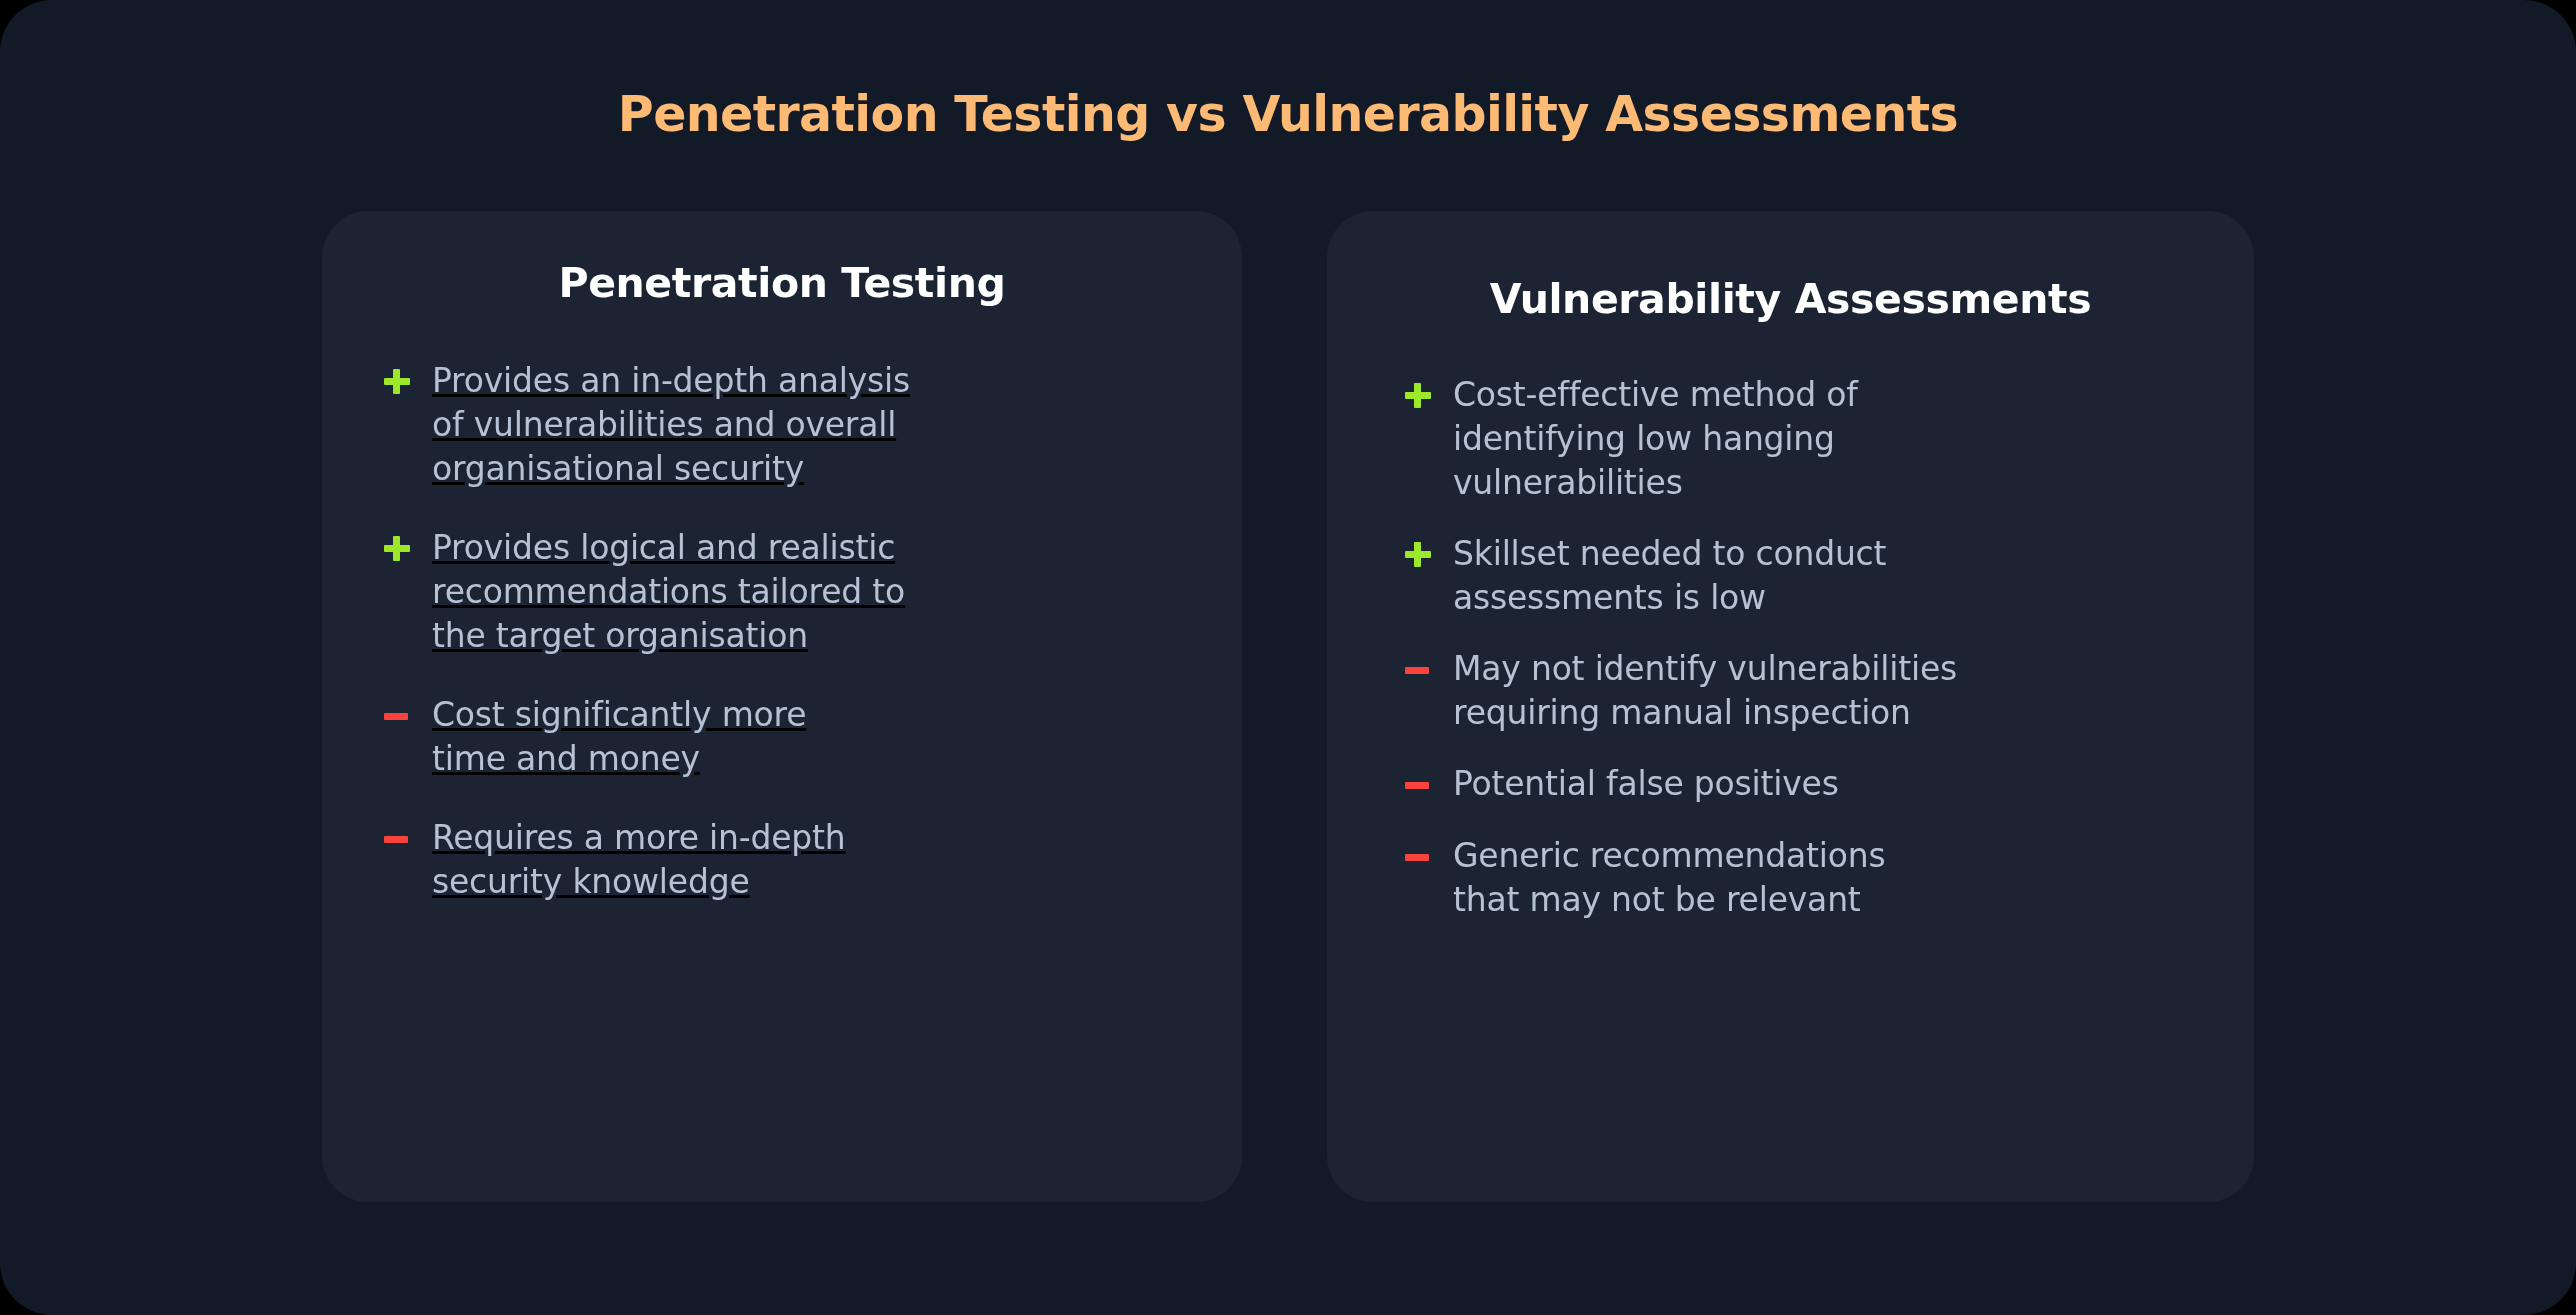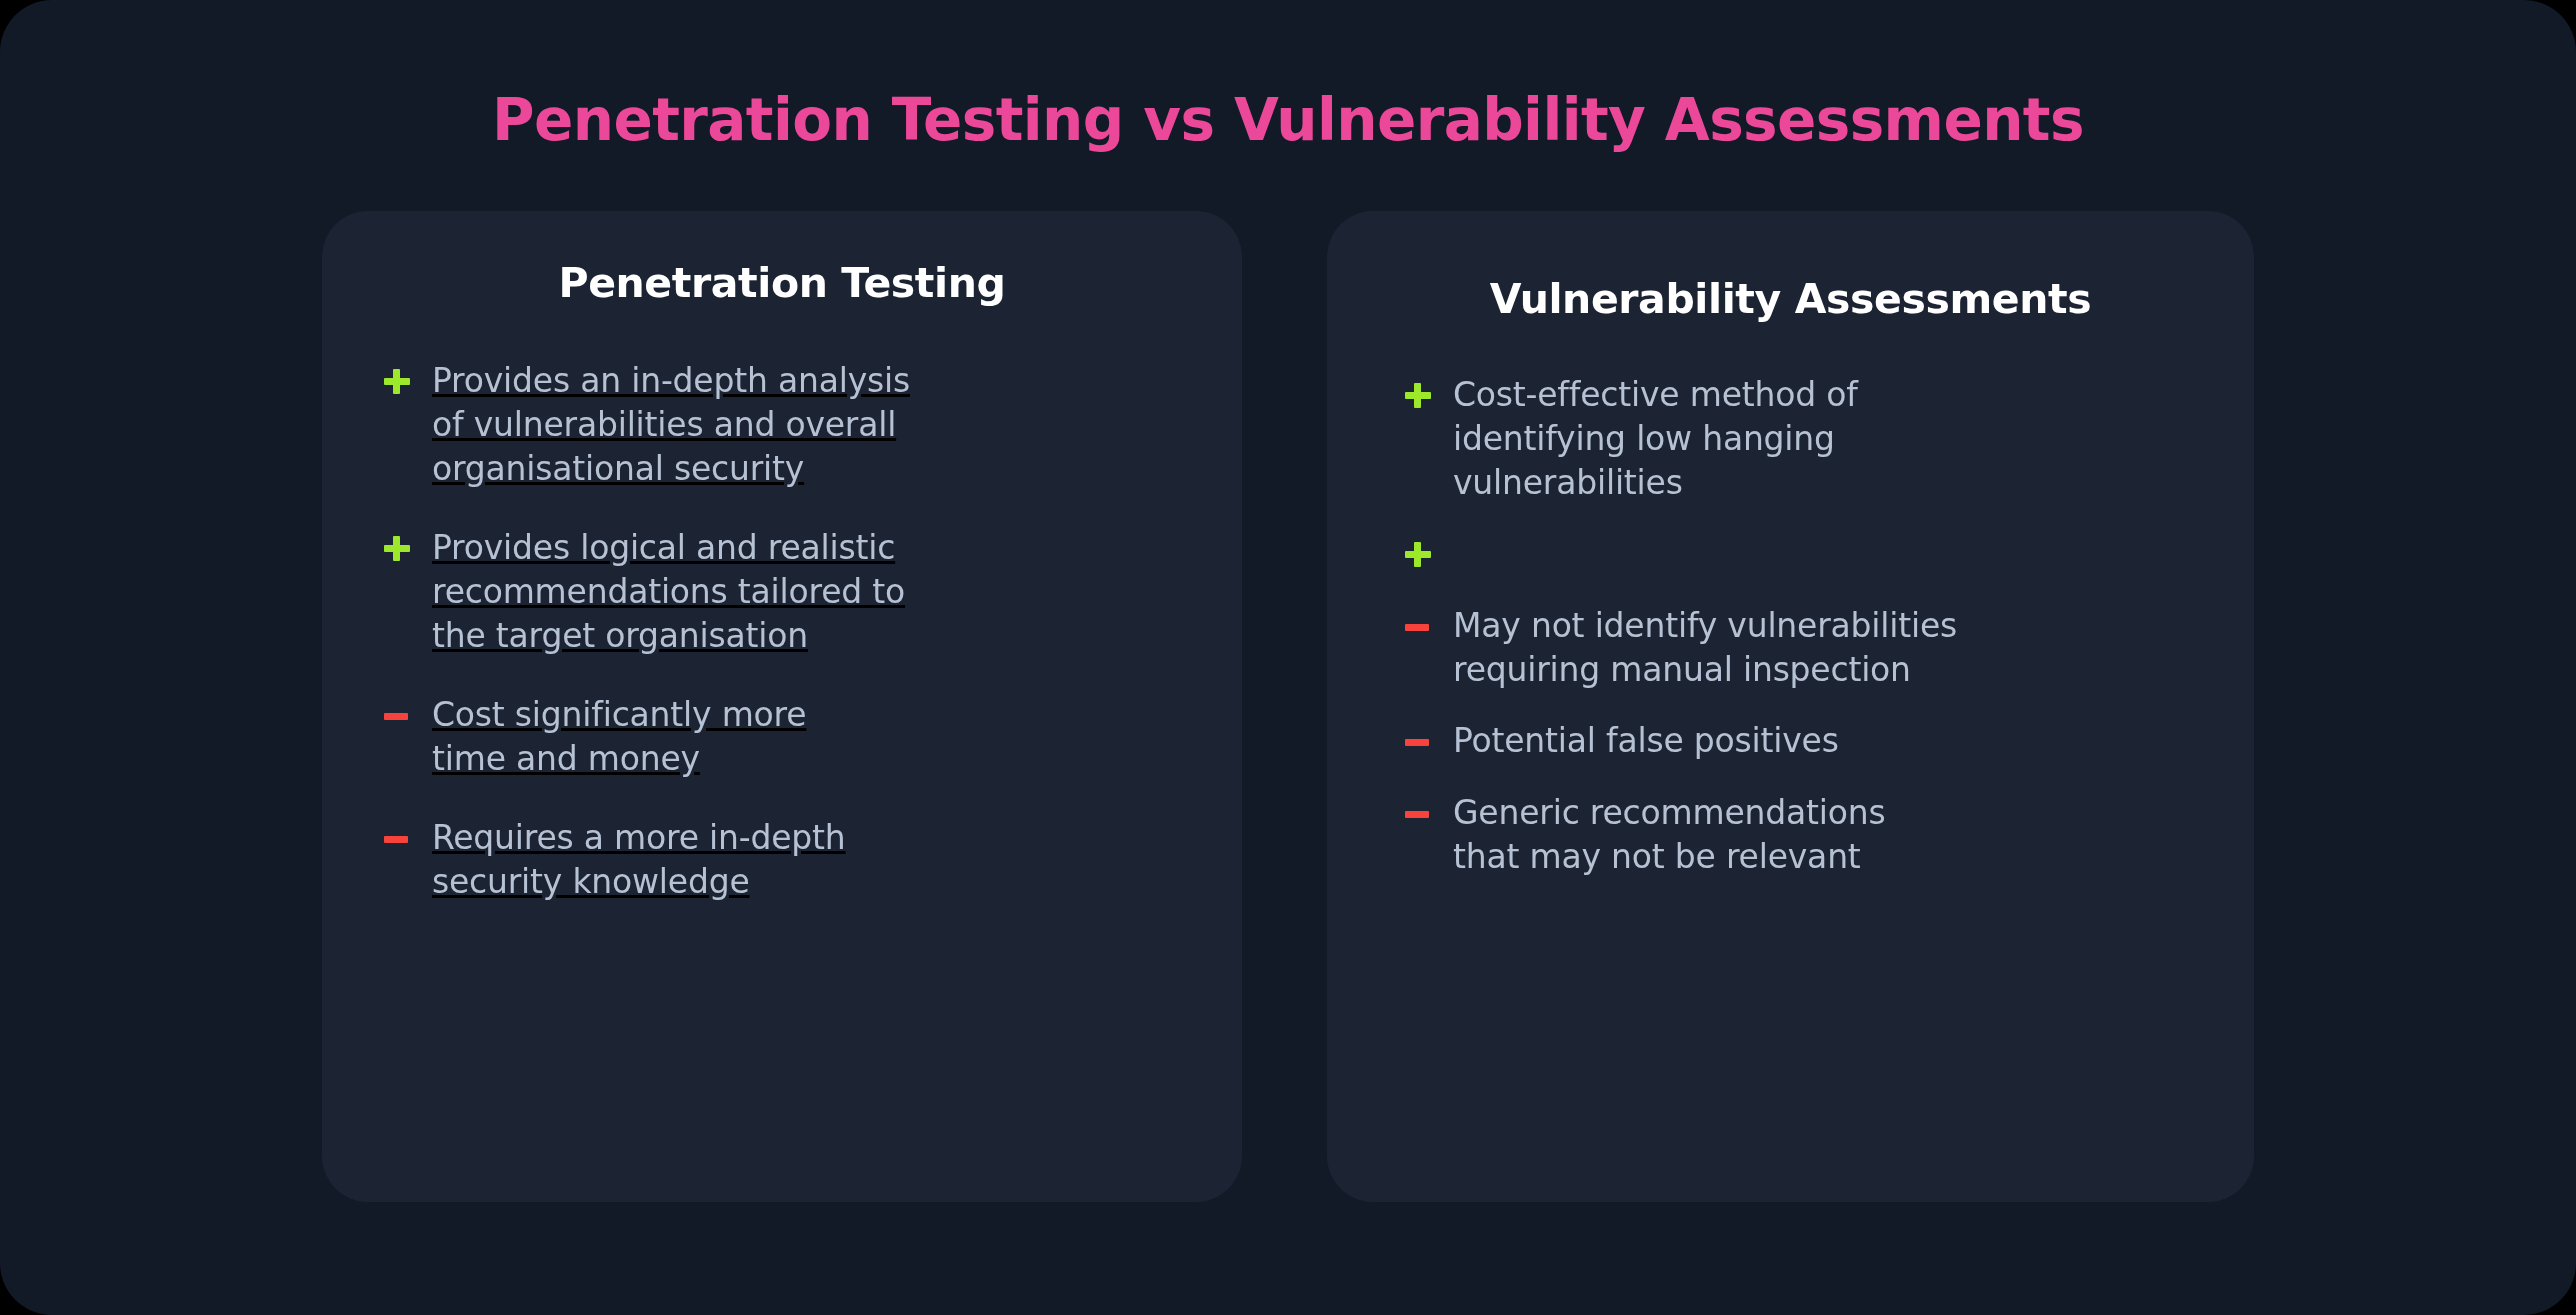--- a/index.html
+++ b/index.html
@@ -23,23 +23,23 @@
   }
 
   .page-title {
     position: absolute;
     left: 0;
     top: 86px;
     width: 2576px;
     text-align: center;
     font-family: "DejaVu Sans", sans-serif;
     font-weight: 700;
-    font-size: 58px;
+    font-size: 49px;
     letter-spacing: -0.6px;
-    color: #ec4899;
+    color: #fdba74;
     white-space: nowrap;
   }
 
   .cards {
     position: absolute;
     left: 322px;
     top: 211px;
     width: 1932px;
     height: 991px;
     display: flex;
@@ -175,20 +175,22 @@
 
         <li class="bullet">
           <span class="marker plus"></span>
           <span class="bullet-text">Cost-effective method of
 identifying low hanging
 vulnerabilities</span>
         </li>
 
         <li class="bullet">
           <span class="marker plus"></span>
+          <span class="bullet-text">Skillset needed to conduct
+assessments is low</span>
         </li>
 
         <li class="bullet">
           <span class="marker minus"></span>
           <span class="bullet-text">May not identify vulnerabilities
 requiring manual inspection</span>
         </li>
 
         <li class="bullet">
           <span class="marker minus"></span>

